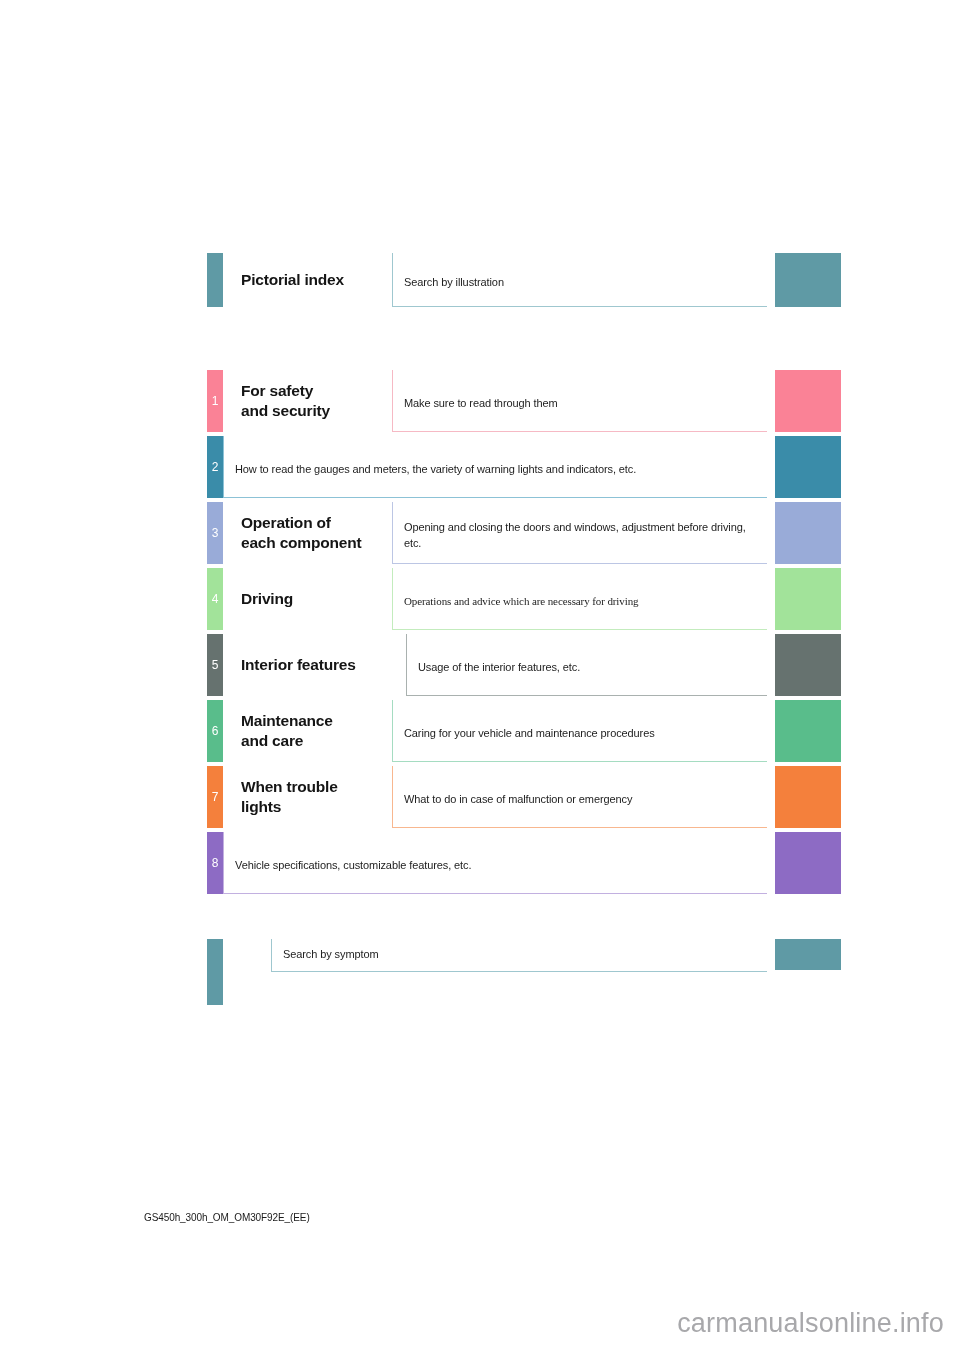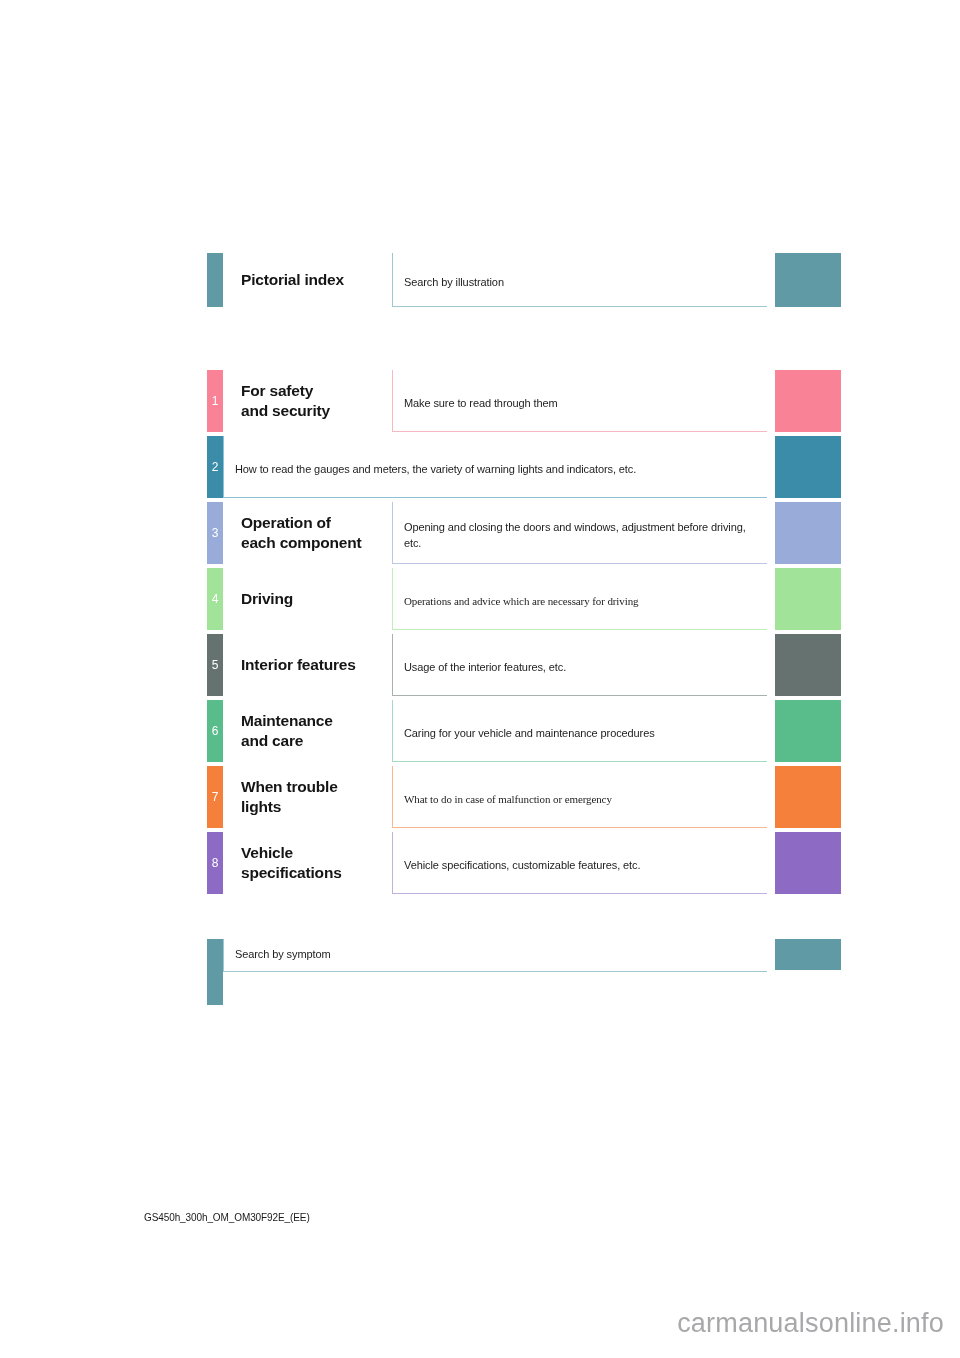--- a/index.html
+++ b/index.html
@@ -124,20 +124,21 @@
   }
   #index-block .index-lines {
     flex: 1 1 auto;
     display: flex;
     flex-direction: column;
   }
   #index-block .index-line {
     display: flex;
     align-items: stretch;
     height: 33px;
+    margin-left: 48px;
   }
   #index-block .desc-cell {
     height: 33px;
     padding-top: 0;
     padding-bottom: 0;
   }
 
   
   #footer-code {
     position: absolute;
@@ -207,21 +208,21 @@
           <div>Driving</div>
         </div>
         <div class="desc-cell" style="border-left-color: rgb(195, 236, 189); border-bottom-color: rgb(195, 236, 189); font-family: Liberation Serif, serif;">Operations and advice which are necessary for driving</div>
         <div class="swatch" style="background: rgb(162, 227, 154);"></div>
       </div>
       <div class="toc-row" style="height: 62px;">
         <div class="tab" style="background: rgb(102, 114, 111);">5</div>
         <div class="title-cell">
           <div>Interior features</div>
         </div>
-        <div class="desc-cell" style="border-left-color: rgb(169, 177, 175); border-bottom-color: rgb(169, 177, 175);">Usage of the interior features, etc.</div>
+        <div class="desc-cell" style="border-left-color: rgb(169, 177, 175); border-bottom-color: rgb(169, 177, 175); margin-left: 14px;">Usage of the interior features, etc.</div>
         <div class="swatch" style="background: rgb(102, 114, 111);"></div>
       </div>
       <div class="toc-row" style="height: 62px;">
         <div class="tab" style="background: rgb(89, 189, 139);">6</div>
         <div class="title-cell">
           <div>
             <div>Maintenance</div>
             <div>and care</div>
           </div>
         </div>
@@ -229,31 +230,25 @@
         <div class="swatch" style="background: rgb(89, 189, 139);"></div>
       </div>
       <div class="toc-row" style="height: 62px;">
         <div class="tab" style="background: rgb(244, 128, 60);">7</div>
         <div class="title-cell">
           <div>
             <div>When trouble</div>
             <div>lights</div>
           </div>
         </div>
-        <div class="desc-cell" style="border-left-color: rgb(248, 183, 143); border-bottom-color: rgb(248, 183, 143); font-family: Liberation Serif, serif;">What to do in case of malfunction or emergency</div>
+        <div class="desc-cell" style="border-left-color: rgb(248, 183, 143); border-bottom-color: rgb(248, 183, 143);">What to do in case of malfunction or emergency</div>
         <div class="swatch" style="background: rgb(244, 128, 60);"></div>
       </div>
       <div class="toc-row" style="height: 62px;">
         <div class="tab" style="background: rgb(141, 107, 196);">8</div>
-        <div class="title-cell">
-          <div>
-            <div>Vehicle</div>
-            <div>specifications</div>
-          </div>
-        </div>
         <div class="desc-cell" style="border-left-color: rgb(194, 176, 224); border-bottom-color: rgb(194, 176, 224);">Vehicle specifications, customizable features, etc.</div>
         <div class="swatch" style="background: rgb(141, 107, 196);"></div>
       </div>
     </div>
 
   <div class="toc-block" id="index-block">
     <div class="index-row">
       <div class="tab plain" id="index-tab" style="background: rgb(95, 154, 165);"></div>
       <div class="index-lines" id="index-lines">
           <div class="index-line">

